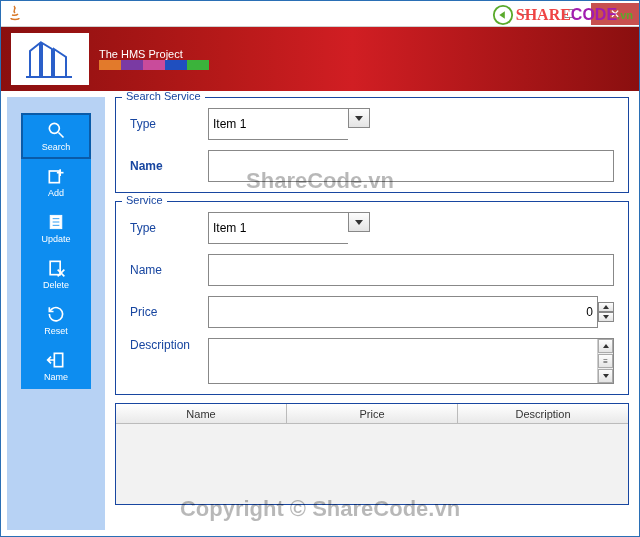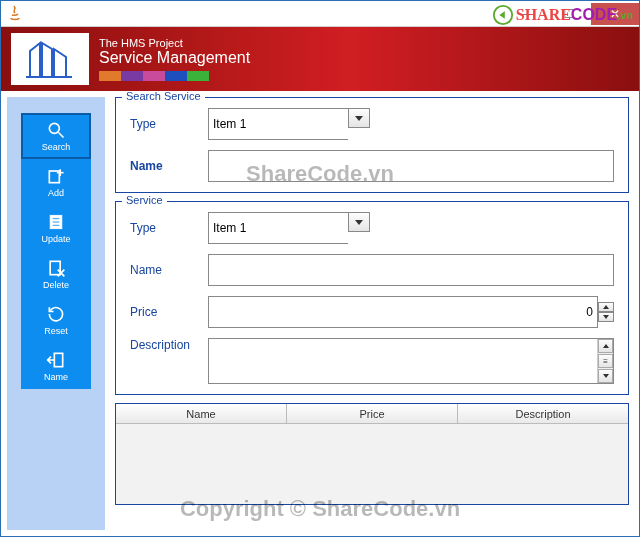--- a/index.html
+++ b/index.html
@@ -98,21 +98,20 @@
     <div class="logo-box">
       <svg width="60" height="44" viewBox="0 0 60 44">
           <g stroke="#2a5fc9" stroke-width="2" fill="none">
             <path d="M10 40V14l10-8v34M22 40V6l10 6v28M34 40V12l12 8v20"></path>
             <line x1="6" y1="40" x2="52" y2="40"></line>
           </g>
         </svg>
     </div>
     <div class="header-text">
       <div class="header-title1">The HMS Project</div>
-      <div class="header-title2">Service Management</div>
       <div class="swatches">
         <div class="swatch" style="background:#e27a2b"></div>
           <div class="swatch" style="background:#7a3aa3"></div>
           <div class="swatch" style="background:#c94b9b"></div>
         <div class="swatch" style="background:#1f4fbf"></div>
           <div class="swatch" style="background:#3bb33b"></div>
       </div>
     </div>
   </div>
 
@@ -175,21 +174,21 @@
             <input type="text" value="Item 1" style="">
             <div class="combo-btn"></div>
           </div>
         </div>
         <div class="form-row" style="margin-bottom:0">
           <label style="font-weight:bold">Name</label>
           <input type="text" style="flex: 1 1 0%;" value="">
         </div>
       </div>
 
-      <div class="watermark" style="top:160px">ShareCode.vn</div>
+      <div class="watermark" style="top:167px">ShareCode.vn</div>
 
       <div class="fieldset">
         <div class="legend">Service</div>
         <div class="form-row">
           <label>Type</label>
           <div class="combo">
             <input type="text" value="Item 1" style="">
             <div class="combo-btn"></div>
           </div>
         </div>

